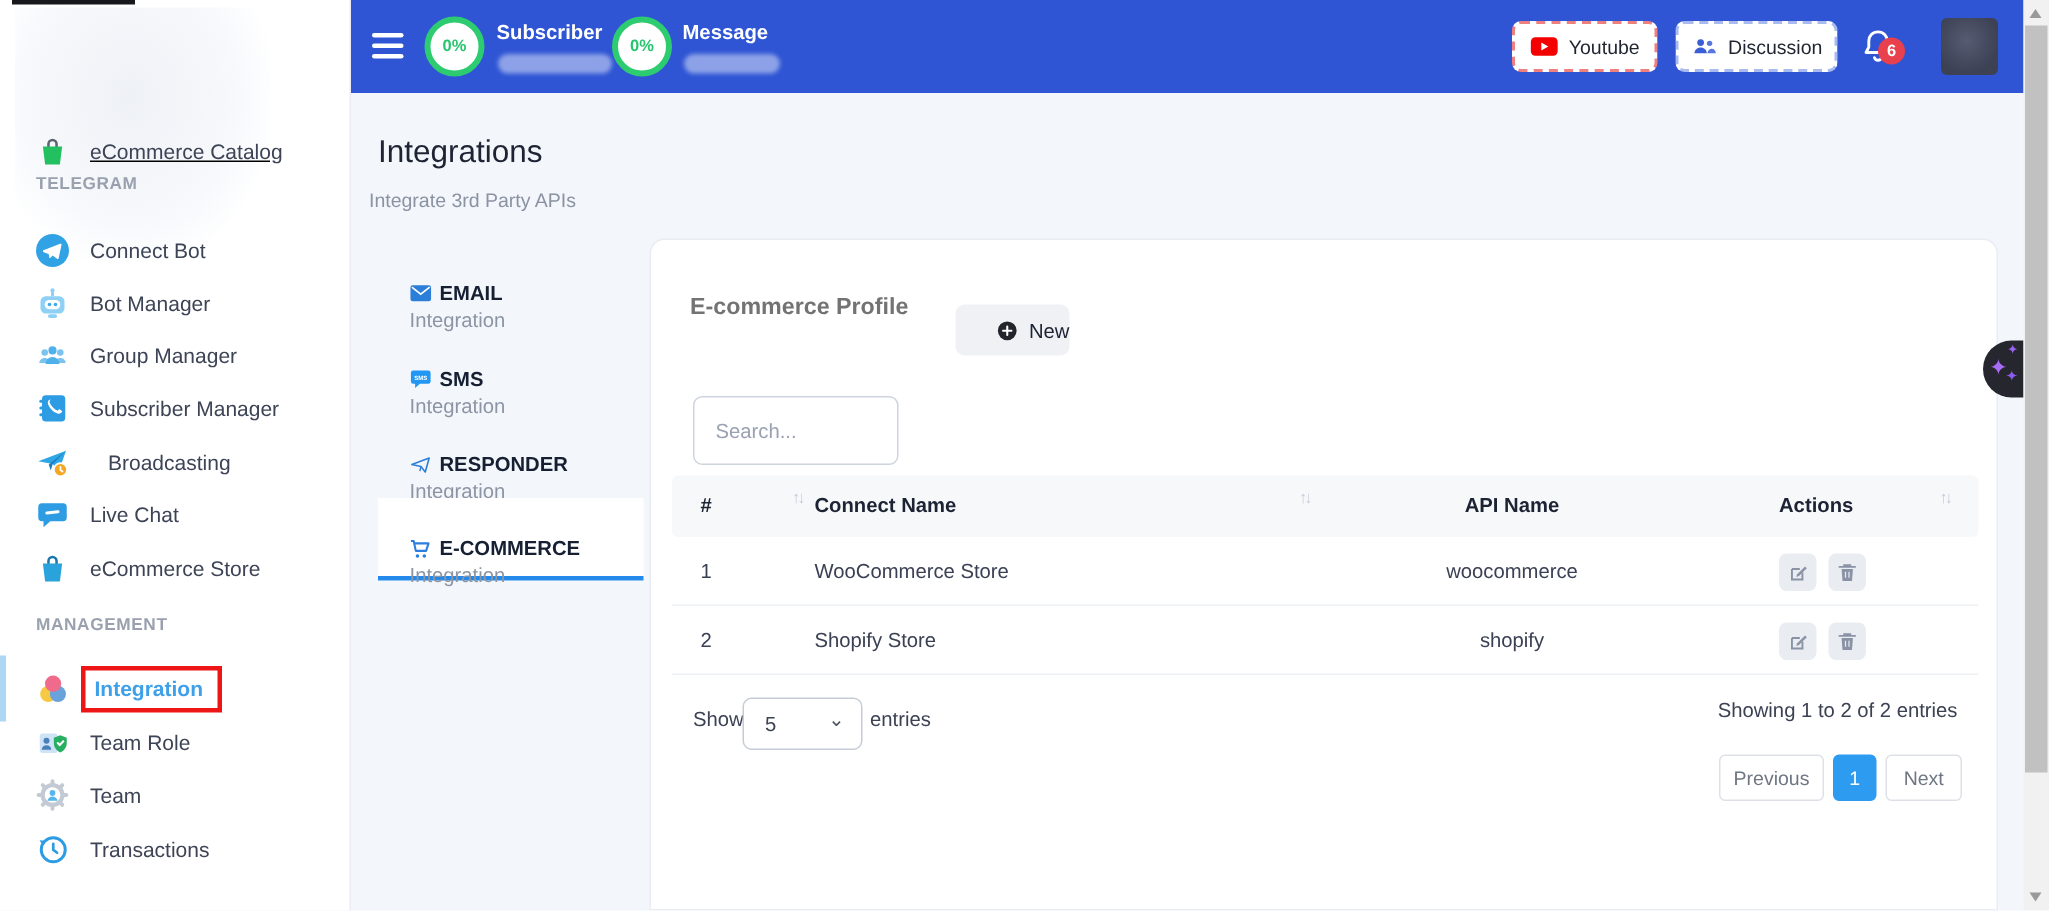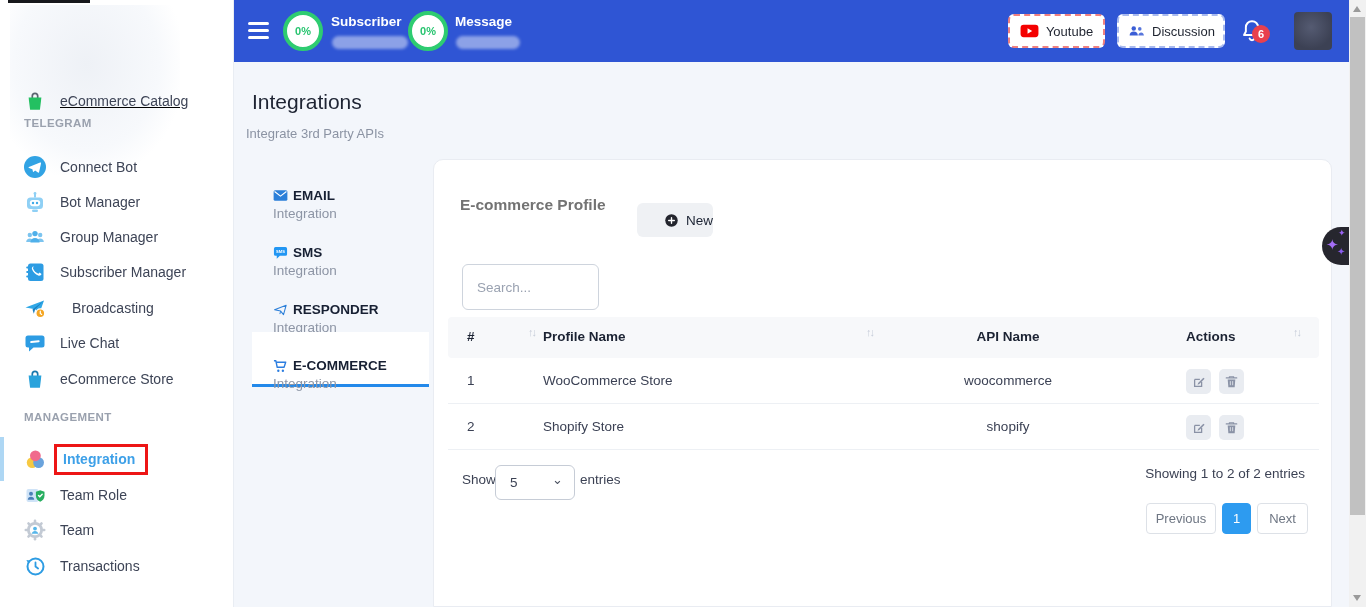--- a/index.html
+++ b/index.html
@@ -364,21 +364,21 @@
           </svg>
       </span>
       <span>New</span>
     </button>
 
     <input class="search-input" type="text" placeholder="Search..." style="">
 
     <div class="thead">
       <span class="th" style="left:19px;">#</span>
       <span class="sort" style="left:80px;">↑↓</span>
-      <span class="th" style="left:95px;">Profile Name</span>
+      <span class="th" style="left:95px;">Connect Name</span>
       <span class="sort" style="left:418px;">↑↓</span>
       <span class="th th-api">API Name</span>
       <span class="th" style="left:738px;">Actions</span>
       <span class="sort" style="left:845px;">↑↓</span>
     </div>
 
     <div class="trow" style="top:198px;">
       <span class="td" style="left:19px;">1</span>
       <span class="td" style="left:95px;">WooCommerce Store</span>
       <span class="td td-api">woocommerce</span>

